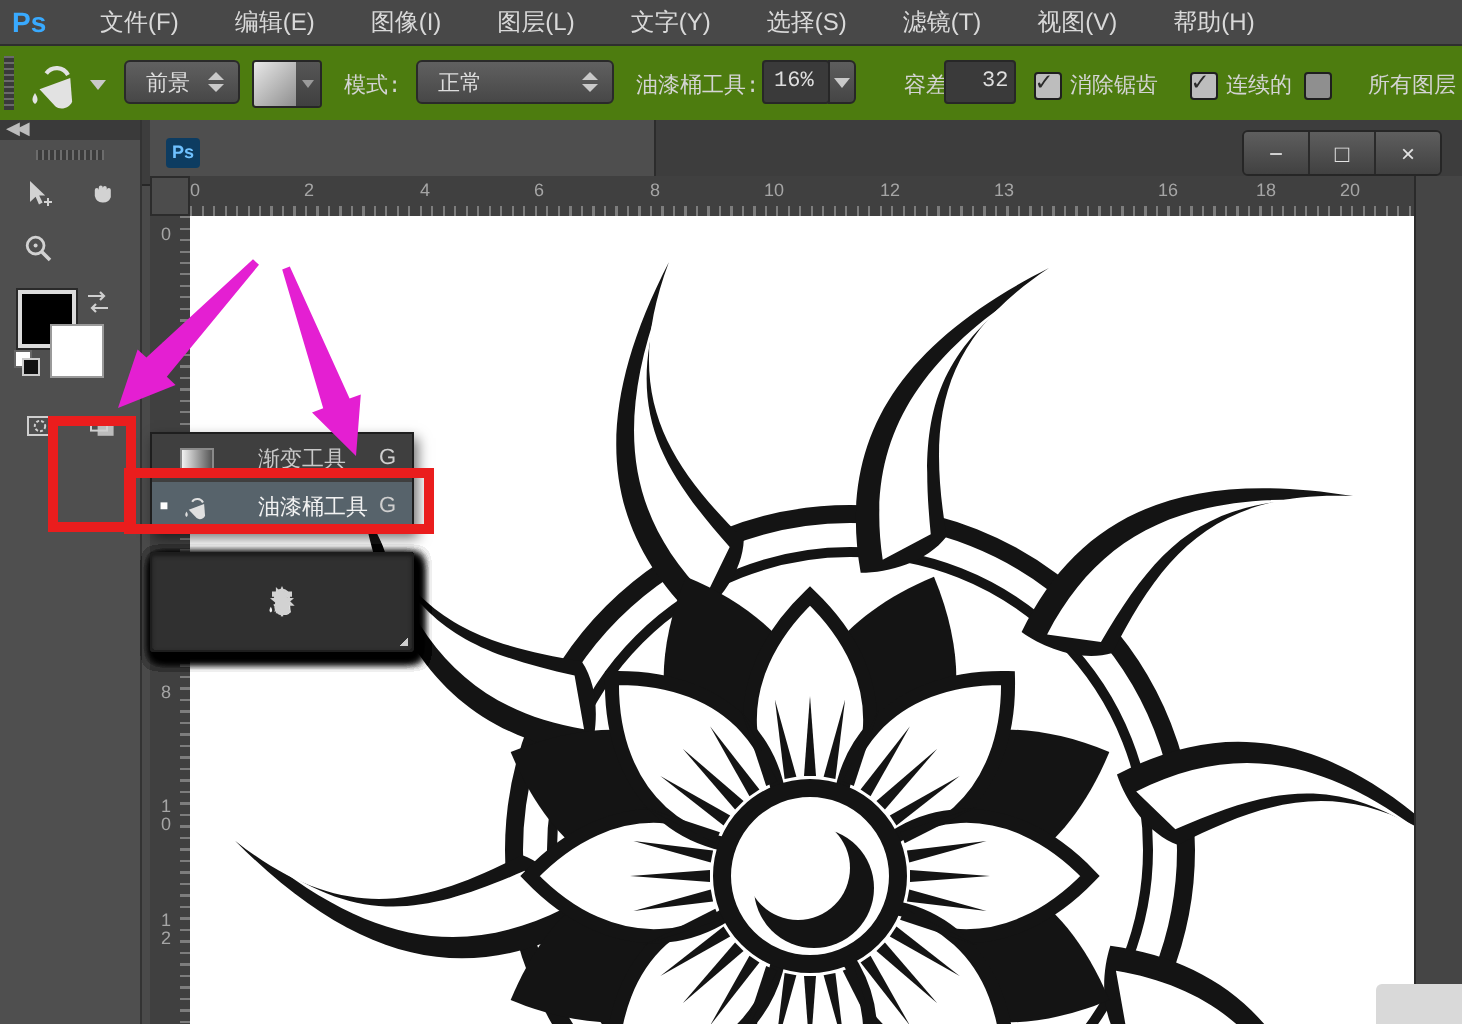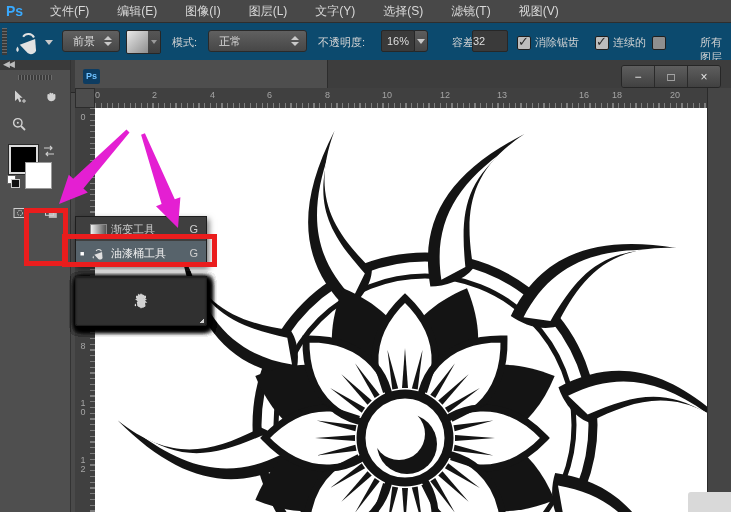--- a/index.html
+++ b/index.html
@@ -4,21 +4,21 @@
 <style>
   html,body{margin:0;padding:0;}
   .app{position:relative;width:731px;height:512px;background:#4a4a4a;overflow:hidden;
        font-family:"Liberation Sans","DejaVu Sans",sans-serif;color:#d6d6d6;-webkit-font-smoothing:antialiased;}
   
   .menubar{position:absolute;left:0;top:0;width:731px;height:22px;background:#484848;border-bottom:1px solid #2e2e2e;
            display:flex;align-items:center;font-size:12px;}
   .ps-logo{width:30px;margin-left:6px;font-weight:bold;font-size:14px;color:#39aaff;}
   .menu-item{padding:0 14px;height:22px;line-height:22px;color:#d9d9d9;}
   
-  .optionsbar{position:absolute;left:0;top:23px;width:731px;height:37px;background:#0c4a6e;border-bottom:1px solid #2b2b2b;font-size:11px;}
+  .optionsbar{position:absolute;left:0;top:23px;width:731px;height:37px;background:#4d7c0f;border-bottom:1px solid #2b2b2b;font-size:11px;font-family:Liberation Mono, monospace;}
   .grip-v{position:absolute;left:2px;top:5px;width:5px;height:27px;
           background:repeating-linear-gradient(to bottom,#6a6a6a 0 1px,#3a3a3a 1px 3px);}
   .opt-label{position:absolute;top:12px;color:#d4d4d4;}
   .dd{position:absolute;top:7px;height:22px;box-sizing:border-box;border:1px solid #2a2a2a;border-radius:3px;
       background:linear-gradient(#606060,#474747);display:flex;align-items:center;color:#dcdcdc;}
   .dd .dd-text{padding-left:10px;flex:1;}
   .spin{display:flex;flex-direction:column;gap:2px;margin-right:7px;}
   .spin i{width:0;height:0;border-left:4px solid transparent;border-right:4px solid transparent;}
   .spin .up{border-bottom:4px solid #c9c9c9;}
   .spin .dn{border-top:4px solid #c9c9c9;}
@@ -27,21 +27,21 @@
   .pattern-swatch{position:absolute;left:126px;top:7px;height:22px;display:flex;border:1px solid #262626;border-radius:2px;overflow:hidden;}
   .pattern-box{width:21px;height:22px;background:linear-gradient(135deg,#e8e8e8,#8f8f8f);}
   .pattern-arrow{width:12px;height:22px;background:linear-gradient(#565656,#404040);display:flex;align-items:center;justify-content:center;}
   .pattern-arrow i{width:0;height:0;border-left:3.5px solid transparent;border-right:3.5px solid transparent;border-top:4px solid #9a9a9a;}
   .val-box{position:absolute;top:7px;height:22px;box-sizing:border-box;background:#3a3a3a;border:1px solid #272727;border-radius:2px;
            color:#dedede;display:flex;align-items:center;padding-left:5px;}
   .arrow-btn{position:absolute;top:7px;width:14px;height:22px;box-sizing:border-box;border:1px solid #272727;border-radius:0 3px 3px 0;
              background:linear-gradient(#5d5d5d,#454545);display:flex;align-items:center;justify-content:center;}
   .arrow-btn i{width:0;height:0;border-left:4px solid transparent;border-right:4px solid transparent;border-top:5px solid #c9c9c9;}
   .num-input{position:absolute;top:7px;height:22px;width:36px;box-sizing:border-box;background:#3a3a3a;border:1px solid #272727;
-             border-radius:2px;color:#dedede;font-size:11px;padding-left:0;font-family:inherit;}
+             border-radius:2px;color:#dedede;font-size:11px;padding-left:18px;font-family:inherit;}
   .cb{position:absolute;top:13px;width:12px;height:12px;background:#bdbdbd;border:1px solid #1f1f1f;border-radius:2px;}
   .cb.checked::after{content:"✓";position:absolute;left:0px;top:-3px;font-size:13px;font-weight:bold;color:#2b2b2b;}
   .cb.unchecked{background:#8f8f8f;}
   
   .tabbar{position:absolute;left:70px;top:60px;width:661px;height:32px;background:#3d3d3d;border-bottom:1px solid #272727;}
   .doc-tab{position:absolute;left:5px;top:0;height:32px;width:252px;background:#4e4e4e;border-right:1px solid #2c2c2c;
            display:flex;align-items:center;font-size:11px;color:#d8d8d8;}
   .tab-ps{width:17px;height:15px;margin:0 7px 0 8px;background:#0d3c61;color:#6fc1ff;font-size:9px;font-weight:bold;
           display:flex;align-items:center;justify-content:center;border-radius:2px;}
   .win-controls{position:absolute;right:10px;top:5px;display:flex;border:1px solid #262626;border-radius:3px;overflow:hidden;}
@@ -84,21 +84,21 @@
   .corner-patch{position:absolute;left:688px;top:492px;width:43px;height:20px;background:#d9d9d9;border-radius:3px 0 0 0;}
   
   .flyout{position:absolute;left:75px;top:216px;width:130px;height:48px;border:1px solid #1e1e1e;box-shadow:2px 3px 6px rgba(0,0,0,.55);
           font-size:11px;z-index:5;}
   .fly-row{height:24px;display:flex;align-items:center;box-sizing:border-box;}
   .fly-row.normal{background:#3f3f3f;color:#c9c9c9;}
   .fly-row.selected{background:#57636b;color:#f2f2f2;justify-content:center;}
   .fly-bullet{width:12px;text-align:center;font-size:7px;color:#fff;}
   .fly-icon{width:20px;display:flex;justify-content:center;color:#e0e0e0;}
   .grad-chip{width:15px;height:9px;border:1px solid #8a8a8a;background:linear-gradient(to right,#f2f2f2,#555);}
-  .fly-label{flex:1;padding-left:3px;}
+  .fly-label{flex:1;padding-left:21px;}
   .fly-key{padding-right:8px;color:#cfcfcf;}
   
   .hl-box{position:absolute;border:5px solid #ea1d1d;z-index:6;}
   .arrows{position:absolute;left:0;top:0;width:731px;height:512px;z-index:7;pointer-events:none;}
 </style>
 </head>
 <body>
 
 <svg width="0" height="0" style="position:absolute">
   <defs>
@@ -202,20 +202,21 @@
   <div class="menubar">
     <span class="ps-logo">Ps</span>
     <span class="menu-item">文件(F)</span>
     <span class="menu-item">编辑(E)</span>
     <span class="menu-item">图像(I)</span>
     <span class="menu-item">图层(L)</span>
     <span class="menu-item">文字(Y)</span>
     <span class="menu-item">选择(S)</span>
     <span class="menu-item">滤镜(T)</span>
     <span class="menu-item">视图(V)</span>
+    <span class="menu-item">帮助(H)</span>
   </div>
 
   <div class="optionsbar">
     <div class="grip-v"></div>
     <svg class="tool-preset" viewBox="0 0 16 16">
         <use href="#i-bucket"></use>
       </svg>
     <i class="tp-arrow"></i>
     <div class="dd" style="left:62px;width:58px;">
       <span class="dd-text">前景</span>
@@ -231,33 +232,33 @@
         </div>
     </div>
     <span class="opt-label" style="left:172px;">模式:</span>
     <div class="dd" style="left:208px;width:99px;gap:20px;">
       <span class="dd-text">正常</span>
       <span class="spin">
           <i class="up"></i>
           <i class="dn"></i>
         </span>
     </div>
-    <span class="opt-label" style="left:318px;">不透明度:</span>
+    <span class="opt-label" style="left:318px;">油漆桶工具:</span>
     <div class="val-box" style="left:381px;width:34px;">16%</div>
     <div class="arrow-btn" style="left:414px;">
         <i></i>
       </div>
     <span class="opt-label" style="left:452px;">容差:</span>
     <input class="num-input" style="left: 472px;" value="32">
     <div class="cb checked" style="left:517px;"></div>
     <span class="opt-label" style="left:535px;text-align:right;">消除锯齿</span>
     <div class="cb checked" style="left:595px;"></div>
     <span class="opt-label" style="left:613px;">连续的</span>
     <div class="cb unchecked" style="left:652px;"></div>
-    <span class="opt-label" style="left:700px;">所有图层</span>
+    <span class="opt-label" style="left:684px;">所有图层</span>
   </div>
 
   <div class="tabbar">
     <div class="doc-tab">
       <span class="tab-ps">Ps</span>
     </div>
     <div class="win-controls">
       <div class="win-btn">−</div>
       <div class="win-btn">□</div>
       <div class="win-btn">×</div>
@@ -394,21 +395,21 @@
     <div class="ticks"></div>
     <span class="num" style="left:20px">0</span>
     <span class="num" style="left:77px">2</span>
     <span class="num" style="left:135px">4</span>
     <span class="num" style="left:192px">6</span>
     <span class="num" style="left:250px">8</span>
     <span class="num" style="left:307px">10</span>
     <span class="num" style="left:365px">12</span>
     <span class="num" style="left:422px">13</span>
     <span class="num" style="left:504px">16</span>
-    <span class="num" style="left:537px">18</span>
+    <span class="num" style="left:553px">18</span>
     <span class="num" style="left:595px">20</span>
   </div>
   <div class="ruler-corner"></div>
   <div class="vruler">
     <div class="ticks"></div>
     <span class="num" style="top:4px">0</span>
     <span class="num" style="top:61px">2</span>
     <span class="num" style="top:118px">4</span>
     <span class="num" style="top:175px">6</span>
     <span class="num" style="top:233px">8</span>

